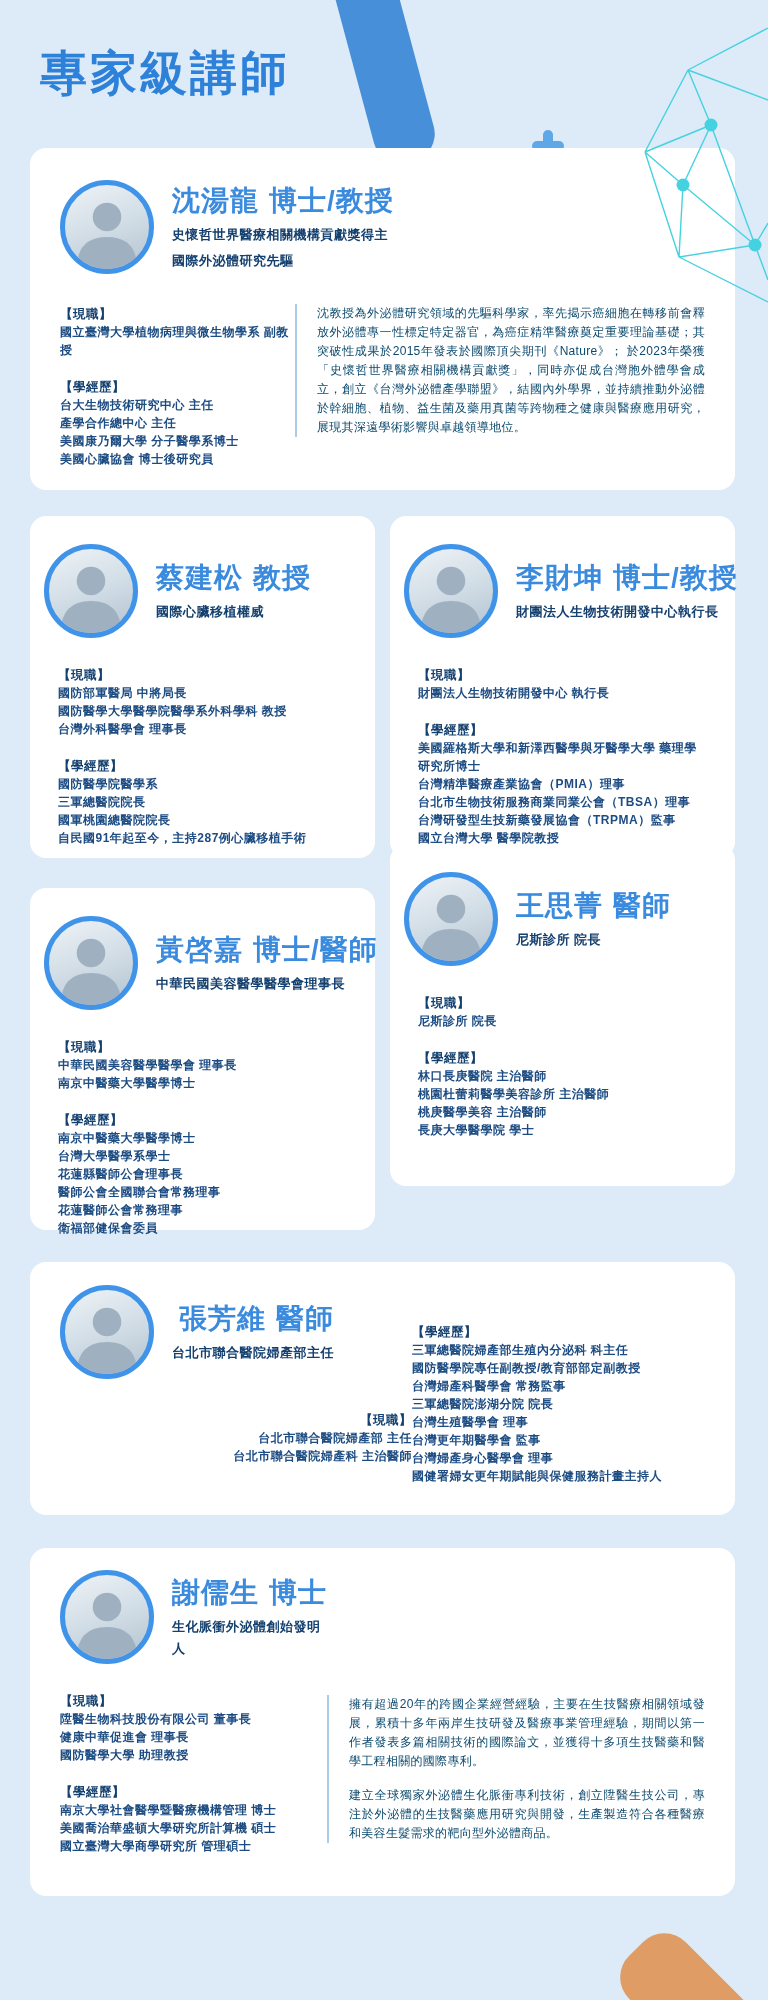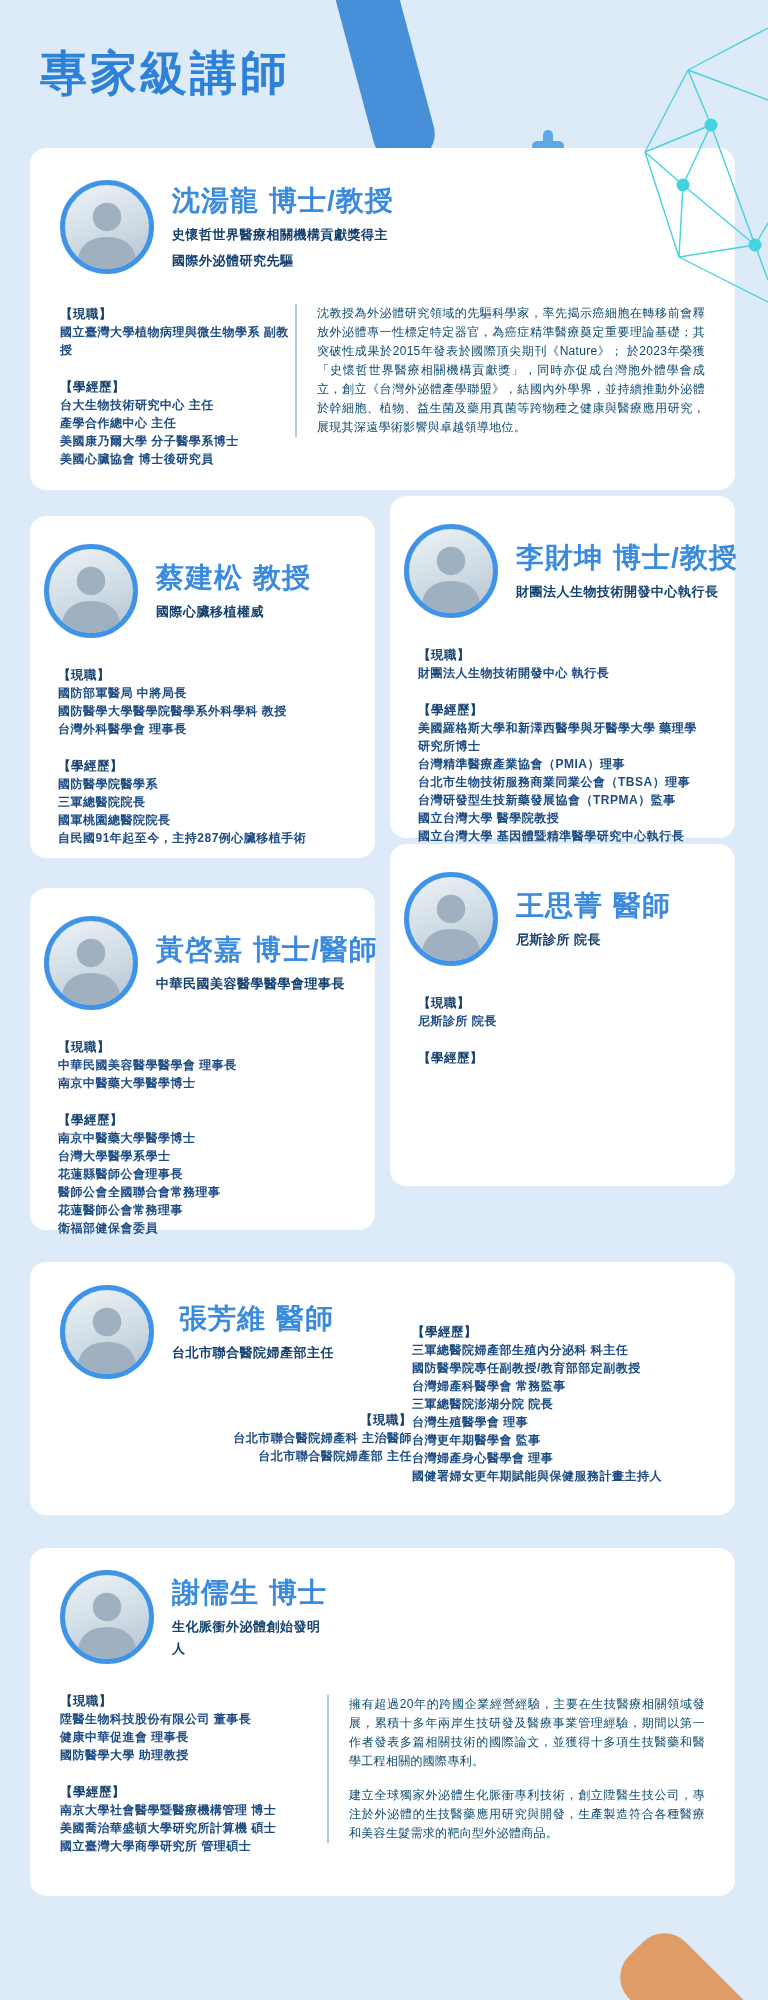--- a/index.html
+++ b/index.html
@@ -34,21 +34,21 @@
 
   
   .card{
     position:absolute;background:#ffffff;border-radius:16px;z-index:1;
     box-sizing:border-box;
   }
   .wide{left:30px;width:705px;padding:32px 30px 0 30px;}
   .small{width:345px;height:342px;padding:28px 28px 0 28px;}
   .c1{top:148px;height:342px;}
   .c2{top:516px;left:30px;}
-  .c3{top:496px;left:390px;}
+  .c3{top:516px;left:390px;}
   .c4{top:888px;left:30px;}
   .c5{top:844px;left:390px;}
   .c6{top:1262px;height:253px;padding-top:23px;}
   .c7{top:1548px;height:348px;padding-top:22px;}
 
   
   .profile-header{display:flex;align-items:center;gap:18px;}
   .small .profile-header{margin-left:-14px;}
   .avatar{
     flex:0 0 auto;width:84px;height:84px;border-radius:50%;
@@ -280,20 +280,26 @@
       </div>
     </div>
     <div class="section">
       <div class="sec-label">【現職】</div>
       <div>
           <div class="list-item">尼斯診所 院長</div>
         </div>
     </div>
     <div class="section">
       <div class="sec-label">【學經歷】</div>
+      <div>
+          <div class="list-item">林口長庚醫院 主治醫師</div>
+          <div class="list-item">桃園杜蕾莉醫學美容診所 主治醫師</div>
+          <div class="list-item">桃庚醫學美容 主治醫師</div>
+          <div class="list-item">長庚大學醫學院 學士</div>
+        </div>
     </div>
   </section>
 
   <section class="card wide c6">
     <div class="card-body">
       <div class="leftcol">
         <div class="profile-header">
           <div class="avatar">
             <svg viewBox="0 0 100 100">
                 <circle cx="50" cy="38" r="17" fill="#9fb0c0"></circle>
@@ -303,22 +309,22 @@
           <div class="names">
             <div class="nameline">
               <span>張芳維</span><span class="degree">醫師</span>
             </div>
             <div class="subtitle">台北市聯合醫院婦產部主任</div>
           </div>
         </div>
         <div class="section">
           <div class="sec-label">【現職】</div>
           <div>
+              <div class="list-item">台北市聯合醫院婦產部 主任</div>
               <div class="list-item">台北市聯合醫院婦產科 主治醫師</div>
-              <div class="list-item">台北市聯合醫院婦產部 主任</div>
             </div>
         </div>
       </div>
       <div class="rightcol">
         <div class="section">
           <div class="sec-label">【學經歷】</div>
           <div>
               <div class="list-item">三軍總醫院婦產部生殖內分泌科 科主任</div>
               <div class="list-item">國防醫學院專任副教授/教育部部定副教授</div>
               <div class="list-item">台灣婦產科醫學會 常務監事</div>

